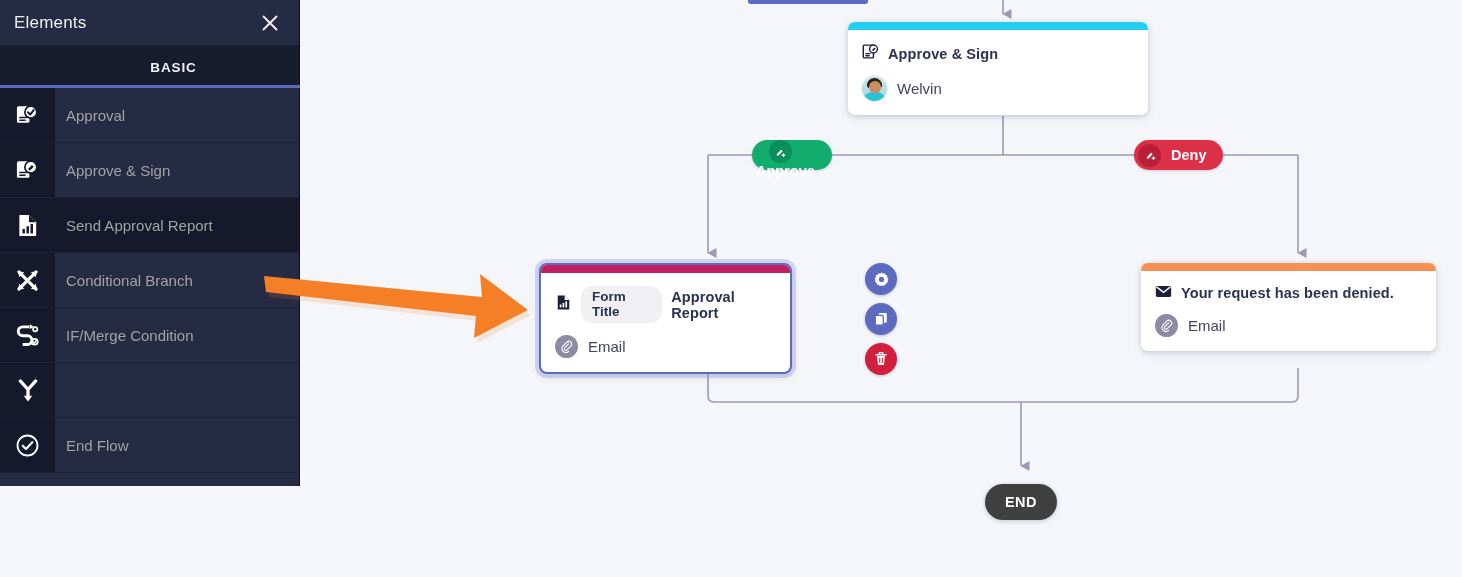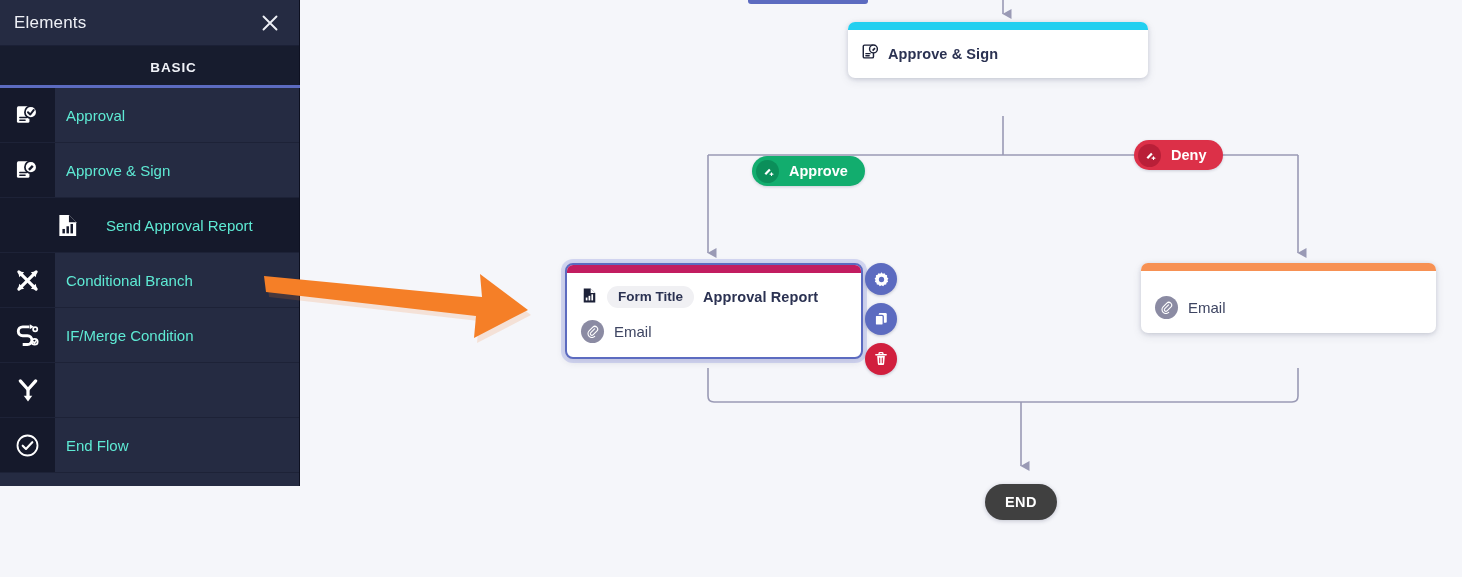--- a/index.html
+++ b/index.html
@@ -56,31 +56,31 @@
   }
 
   #element-list { width: 100%; }
   .el-row {
     display: flex; align-items: stretch;
     height: 55px;
     border-bottom: 1px solid #1d2237;
     cursor: grab;
     background: #252b42;
   }
-  .el-row.active { background: #15192b; padding-left: 40px; }
+  .el-row.active { background: #15192b; }
   .el-row.active .el-text-cell { background: #15192b; }
   .el-icon-cell {
     width: 55px; min-width: 55px;
     background: #15192b;
     display: flex; align-items: center; justify-content: center;
   }
   .el-text-cell {
     flex: 1; display: flex; align-items: center;
     padding-left: 11px;
-    color: #5eead4; font-size: 15px;
+    color: #a3a3a3; font-size: 15px;
   }
   .el-icon-cell svg { display: block; }
 
   
   #canvas {
     position: absolute; left: 300px; top: 0;
     width: 1162px; height: 577px;
     background: #f5f6fa;
     overflow: hidden;
   }
@@ -337,45 +337,53 @@
           <span>
             <svg width="17" height="17" viewBox="0 0 20 20">
               <rect x="1.5" y="2.5" width="12" height="15" rx="1.4" fill="none" stroke="#1c2138" stroke-width="1.7"></rect>
               <path d="M4.5 12.5 h5 M4.5 15 h4" stroke="#1c2138" stroke-width="1.5" stroke-linecap="round"></path>
               <circle cx="13.5" cy="7" r="4.6" fill="#ffffff" stroke="#1c2138" stroke-width="1.7"></circle>
               <path d="M11.8 8.3 L14.6 5.3 L16 6.7 L13.2 9.6 Z" fill="#1c2138"></path>
             </svg>
           </span>
           <span class="node-title">Approve &amp; Sign</span>
         </div>
-      </div>
-    </div>
-
-    <div class="badge" id="badge-approve" style="left: 452px; top: 156px; background: rgb(18, 173, 110);">
+        <div class="node-sub-row">
+          <span class="avatar">
+            <span class="av-body"></span>
+              <span class="av-hair"></span>
+              <span class="av-face"></span>
+          </span>
+          <span class="node-sub-text">Welvin</span>
+        </div>
+      </div>
+    </div>
+
+    <div class="badge" id="badge-approve" style="left: 452px; top: 140px; background: rgb(18, 173, 110); flex-direction: column;">
       <span class="b-ic" style="background: rgb(11, 143, 90);">
         <svg width="14" height="14" viewBox="0 0 20 20">
           <circle cx="10" cy="10" r="9.2" fill="none"></circle>
           <path d="M5 13.5 L11.5 6.8 L13.8 9.1 L7.3 15.8 Z" fill="#ffffff"></path>
           <path d="M13 14.5 h4 M15 12.5 v4" stroke="#ffffff" stroke-width="1.6" stroke-linecap="round"></path>
         </svg>
       </span>
       <span>Approve</span>
     </div>
 
     <div class="badge" id="badge-deny" style="left: 834px; top: 140px; background: rgb(220, 48, 72);">
       <span class="b-ic" style="background: rgb(185, 31, 56);">
         <svg width="14" height="14" viewBox="0 0 20 20">
           <path d="M5 13.5 L11.5 6.8 L13.8 9.1 L7.3 15.8 Z" fill="#ffffff"></path>
           <path d="M13 14.5 h4 M15 12.5 v4" stroke="#ffffff" stroke-width="1.6" stroke-linecap="round"></path>
         </svg>
       </span>
       <span>Deny</span>
     </div>
 
-    <div class="node" id="node-selected" style="left:265px; top:263px; width:298px;">
+    <div class="node" id="node-selected" style="left:239px; top:263px; width:253px;">
       <div class="node-bar" style="background: rgb(194, 29, 96);"></div>
       <div class="node-body">
         <div class="node-title-row">
           <span>
             <svg width="17" height="17" viewBox="0 0 20 20">
               <path d="M3.2 1.8 h8.2 L16.8 7.2 V18.2 H3.2 Z" fill="#1c2138"></path>
               <path d="M11.4 1.8 V7.2 H16.8" fill="#ffffff"></path>
               <rect x="5.6" y="12.4" width="2" height="3.4" fill="#ffffff"></rect>
               <rect x="8.9" y="10.4" width="2" height="5.4" fill="#ffffff"></rect>
               <rect x="12.2" y="8.6" width="2" height="7.2" fill="#ffffff"></rect>
@@ -414,20 +422,29 @@
           <path d="M7.6 4.2 v-1.2 a1 1 0 0 1 1 -1 h2.8 a1 1 0 0 1 1 1 v1.2" fill="none" stroke="#ffffff" stroke-width="1.7"></path>
           <path d="M5.2 6.2 h9.6 l-.9 10.2 a1.3 1.3 0 0 1 -1.3 1.2 h-5.2 a1.3 1.3 0 0 1 -1.3 -1.2 Z" fill="#ffffff"></path>
           <path d="M8.4 8.8 v5.8 M11.6 8.8 v5.8" stroke="#d11f3e" stroke-width="1.3" stroke-linecap="round"></path>
         </svg>
       </div>
     </div>
 
     <div class="node" id="node-denied" style="left:841px; top:263px; width:295px;">
       <div class="node-bar" style="background: rgb(247, 145, 83);"></div>
       <div class="node-body">
+        <div class="node-title-row">
+          <span>
+            <svg width="17" height="14" viewBox="0 0 20 16">
+              <rect x="1" y="2" width="18" height="13" rx="1.6" fill="#1c2138"></rect>
+              <path d="M1.8 3.2 L10 9.6 L18.2 3.2" fill="none" stroke="#ffffff" stroke-width="1.7"></path>
+            </svg>
+          </span>
+          <span class="node-title">Your request has been denied.</span>
+        </div>
         <div class="node-sub-row">
           <span class="chip-link">
             <svg width="13" height="13" viewBox="0 0 20 20">
               <path d="M13.2 6 L7.4 11.8 a2.4 2.4 0 0 0 3.4 3.4 L16.6 9.4 a4.3 4.3 0 0 0 -6.1 -6.1 L4.8 9 a6 6 0 0 0 8.5 8.5" fill="none" stroke="#ffffff" stroke-width="1.7" stroke-linecap="round"></path>
             </svg>
           </span>
           <span class="node-sub-text">Email</span>
         </div>
       </div>
     </div>

